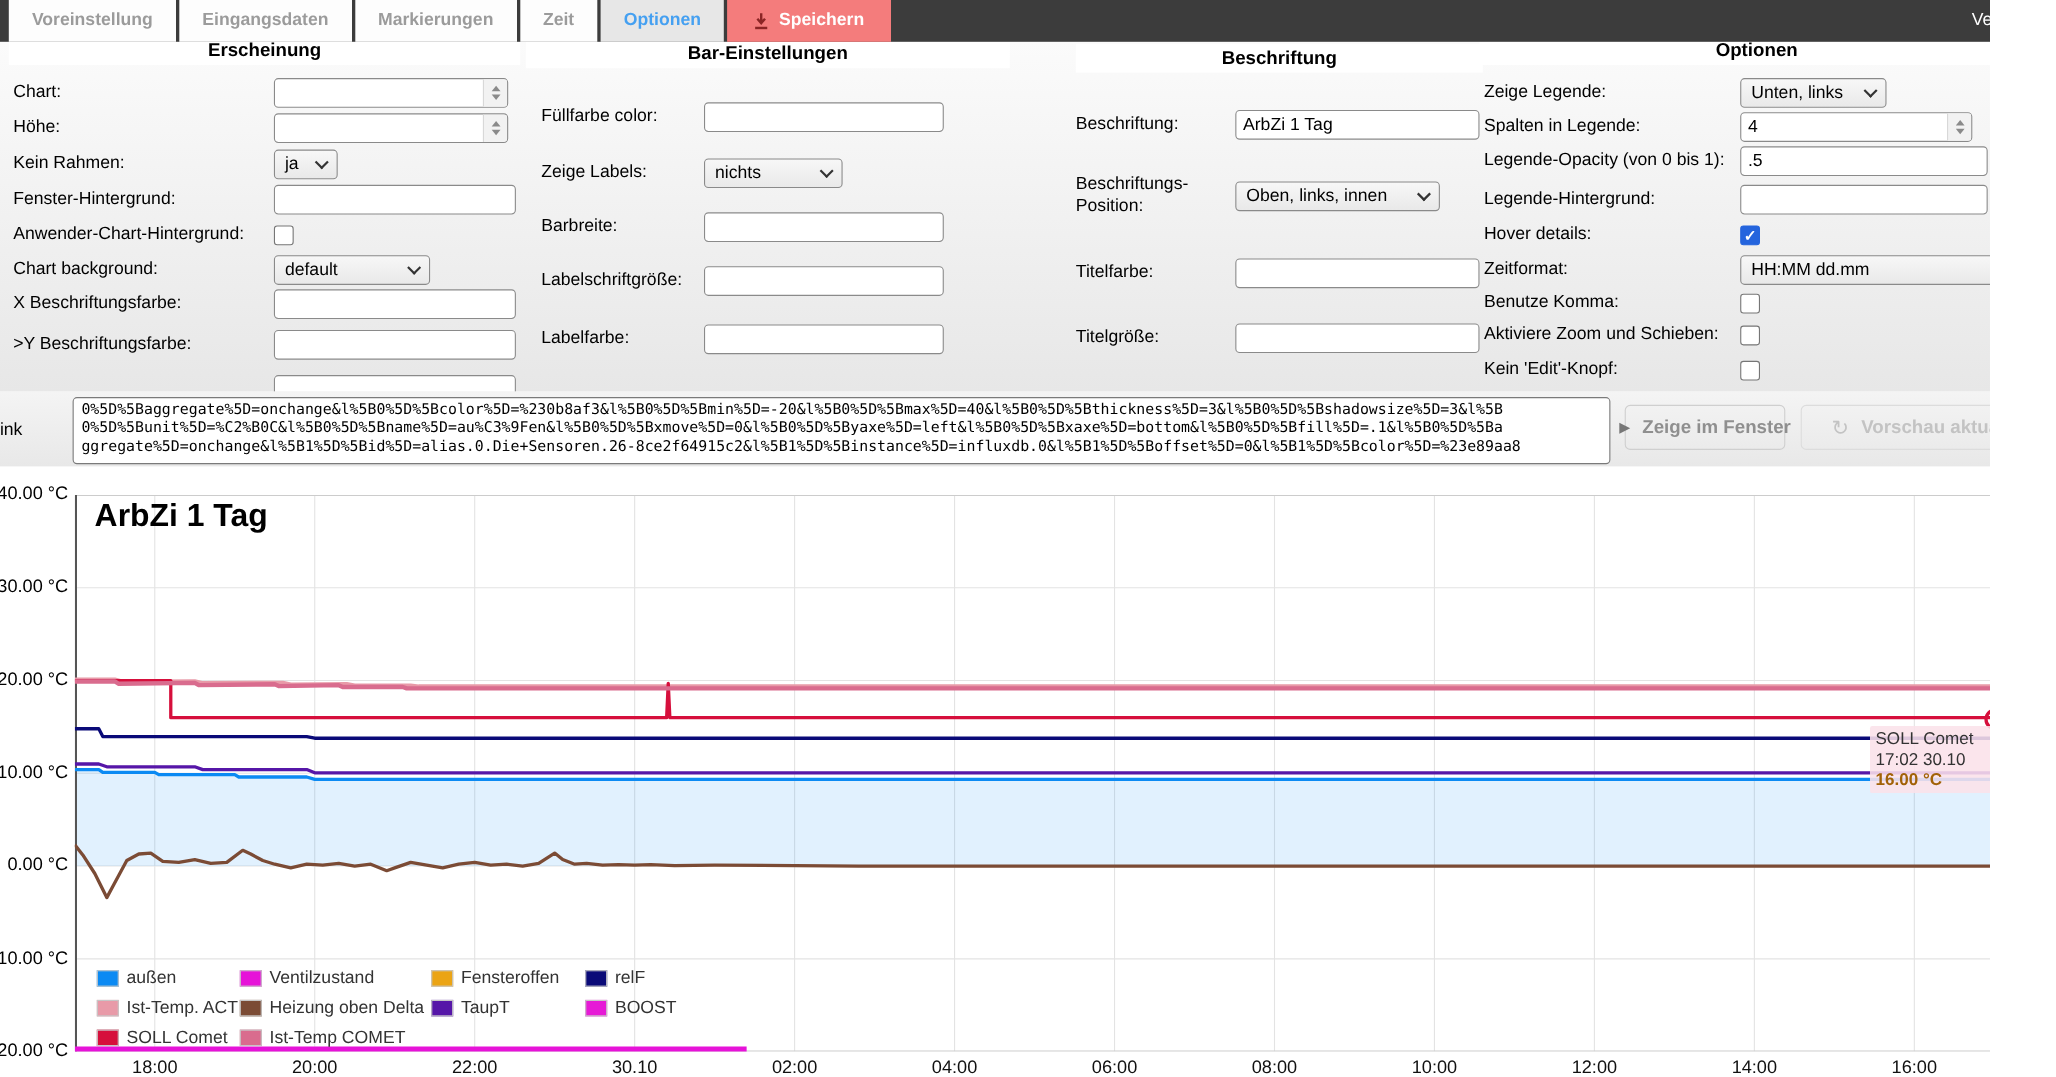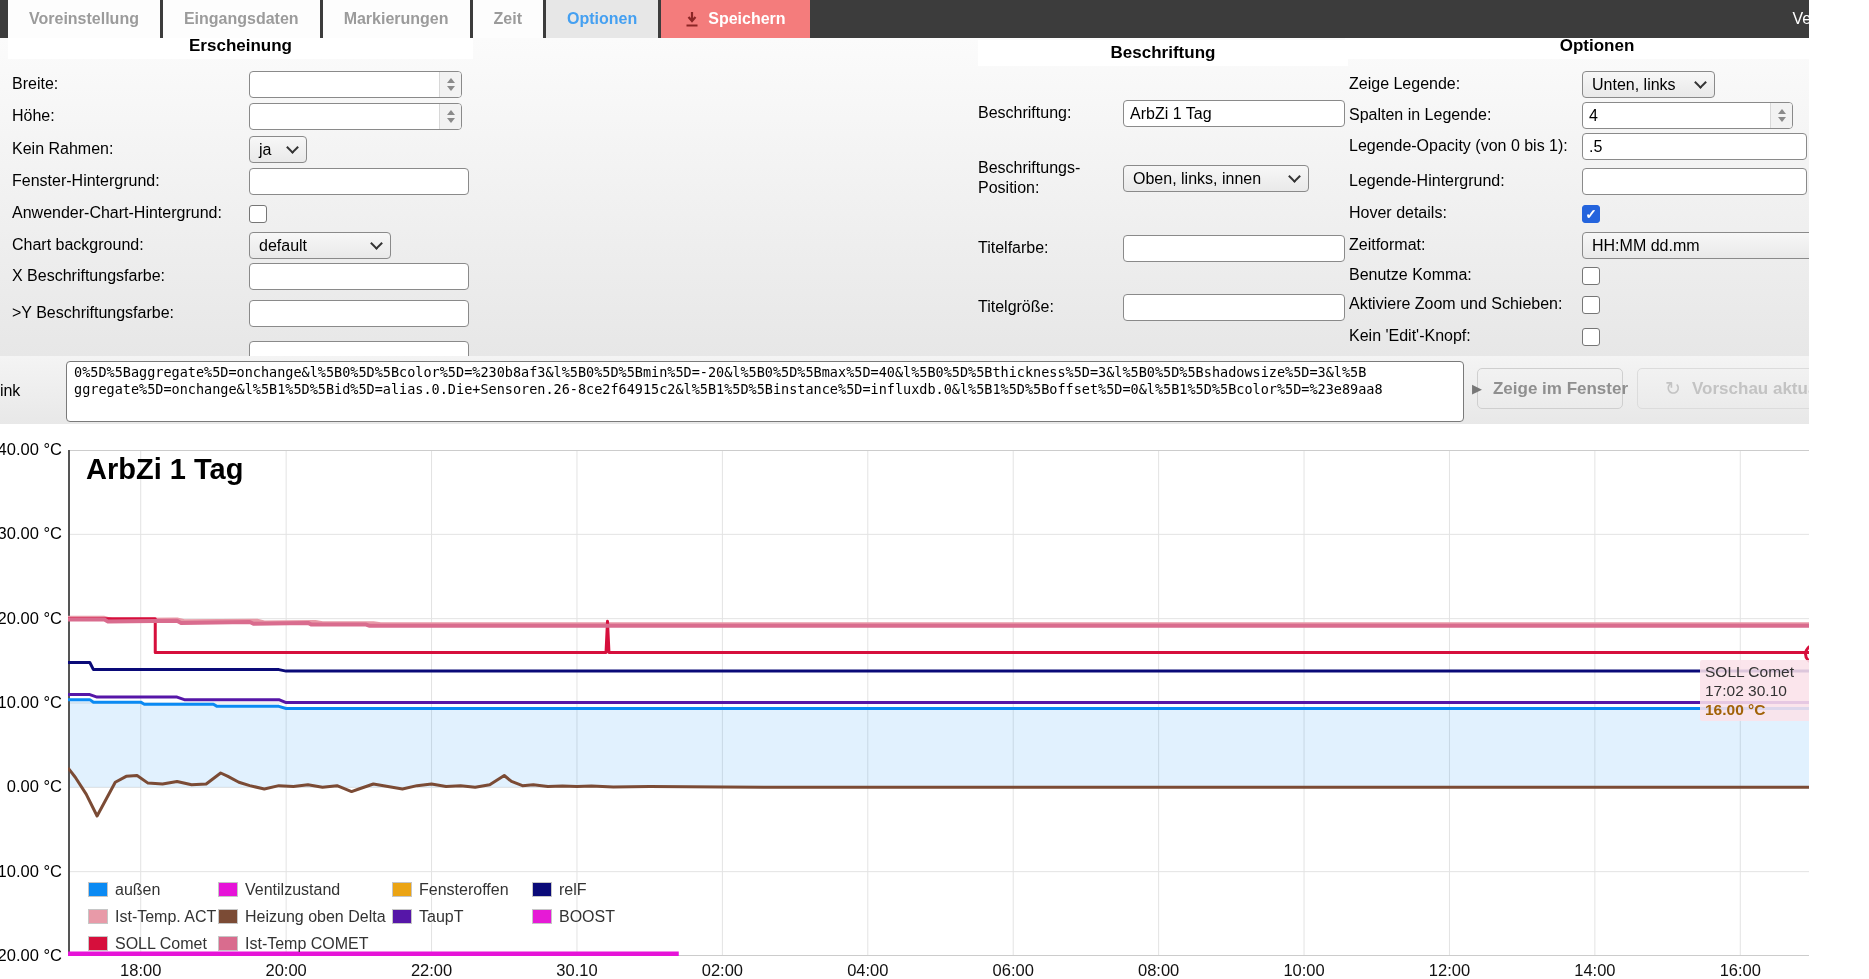--- a/index.html
+++ b/index.html
@@ -95,21 +95,21 @@
       </svg>
       <span>Speichern</span>
     </button>
     <span class="version">Version: 1.</span>
   </div>
 
   <div class="cfg-bg"></div>
   <div id="panels">
       <div class="panel" style="left: 8px; width: 465px;">
         <div class="panel-header" style="top: -5px;">Erscheinung</div>
-        <div class="row-label" style="left: 4px; top: 36px; max-width: 229px;">Breite:</div>
+        <div class="row-label" style="left: 4px; top: 36px; max-width: 229px;">Chart:</div>
         <div class="numwrap" style="left: 241px; top: 33px; width: 213px;">
           <span class="numval"></span>
           <span class="spin">
             <i class="up"></i>
             <i class="dn"></i>
           </span>
         </div>
         <div class="row-label" style="left: 4px; top: 68px; max-width: 229px;">Höhe:</div>
         <div class="numwrap" style="left: 241px; top: 65px; width: 213px;">
           <span class="numval"></span>
@@ -130,20 +130,36 @@
         <div class="row-label" style="left: 4px; top: 197px; max-width: 229px;">Chart background:</div>
         <div class="sel" style="left: 241px; top: 194px; width: 142px;">
           <span class="seltext">default</span>
           <span class="chev"></span>
         </div>
         <div class="row-label" style="left: 4px; top: 228px; max-width: 229px;">X Beschriftungsfarbe:</div>
         <input class="txt" style="left: 241px; top: 225px; width: 220px;">
         <div class="row-label" style="left: 4px; top: 265px; max-width: 229px;">&gt;Y Beschriftungsfarbe:</div>
         <input class="txt" style="left: 241px; top: 262px; width: 220px;">
         <input class="txt" style="left: 241px; top: 303px; width: 220px;">
+      </div>
+      <div class="panel" style="left: 478px; width: 440px;">
+        <div class="panel-header" style="top: -2px;">Bar-Einstellungen</div>
+        <div class="row-label" style="left: 14px; top: 58px; max-width: 140px;">Füllfarbe color:</div>
+        <input class="txt" style="left: 162px; top: 55px; width: 218px;">
+        <div class="row-label" style="left: 14px; top: 109px; max-width: 140px;">Zeige Labels:</div>
+        <div class="sel" style="left: 162px; top: 106px; width: 126px;">
+          <span class="seltext">nichts</span>
+          <span class="chev"></span>
+        </div>
+        <div class="row-label" style="left: 14px; top: 158px; max-width: 140px;">Barbreite:</div>
+        <input class="txt" style="left: 162px; top: 155px; width: 218px;">
+        <div class="row-label" style="left: 14px; top: 207px; max-width: 140px;">Labelschriftgröße:</div>
+        <input class="txt" style="left: 162px; top: 204px; width: 218px;">
+        <div class="row-label" style="left: 14px; top: 260px; max-width: 140px;">Labelfarbe:</div>
+        <input class="txt" style="left: 162px; top: 257px; width: 218px;">
       </div>
       <div class="panel" style="left: 940px; width: 370px; margin-left: 38px;">
         <div class="panel-header" style="top: 2px;">Beschriftung</div>
         <div class="row-label" style="left: 0px; top: 65px; max-width: 137px;">Beschriftung:</div>
         <input class="txt" value="ArbZi 1 Tag" style="left: 145px; top: 62px; width: 222px;">
         <div class="row-label" style="left: 0px; top: 120px; max-width: 137px;">Beschriftungs-Position:</div>
         <div class="sel" style="left: 145px; top: 127px; width: 186px;">
           <span class="seltext">Oben, links, innen</span>
           <span class="chev"></span>
         </div>
@@ -184,20 +200,21 @@
         <div class="cb" style="left: 237px; top: 258px;"></div>
         <div class="row-label" style="left: 4px; top: 288px; max-width: 225px;">Kein 'Edit'-Knopf:</div>
         <div class="cb" style="left: 237px; top: 290px;"></div>
       </div>
     </div>
 
   <div class="url-bg">
     <span class="link-label">Link</span>
     <div class="urlbox" id="urlbox">
         <div class="url-line">0%5D%5Baggregate%5D=onchange&amp;l%5B0%5D%5Bcolor%5D=%230b8af3&amp;l%5B0%5D%5Bmin%5D=-20&amp;l%5B0%5D%5Bmax%5D=40&amp;l%5B0%5D%5Bthickness%5D=3&amp;l%5B0%5D%5Bshadowsize%5D=3&amp;l%5B</div>
+        <div class="url-line">0%5D%5Bunit%5D=%C2%B0C&amp;l%5B0%5D%5Bname%5D=au%C3%9Fen&amp;l%5B0%5D%5Bxmove%5D=0&amp;l%5B0%5D%5Byaxe%5D=left&amp;l%5B0%5D%5Bxaxe%5D=bottom&amp;l%5B0%5D%5Bfill%5D=.1&amp;l%5B0%5D%5Ba</div>
         <div class="url-line">ggregate%5D=onchange&amp;l%5B1%5D%5Bid%5D=alias.0.Die+Sensoren.26-8ce2f64915c2&amp;l%5B1%5D%5Binstance%5D=influxdb.0&amp;l%5B1%5D%5Boffset%5D=0&amp;l%5B1%5D%5Bcolor%5D=%23e89aa8</div>
       </div>
     <div class="action-btn" style="left:1477px;width:146px;">
       <span class="ico">▶</span>
       <span>Zeige im Fenster</span>
     </div>
     <div class="action-btn secondary" style="left:1637px;width:268px;">
       <span class="ico">↻</span>
       <span>Vorschau aktualisieren</span>
     </div>

